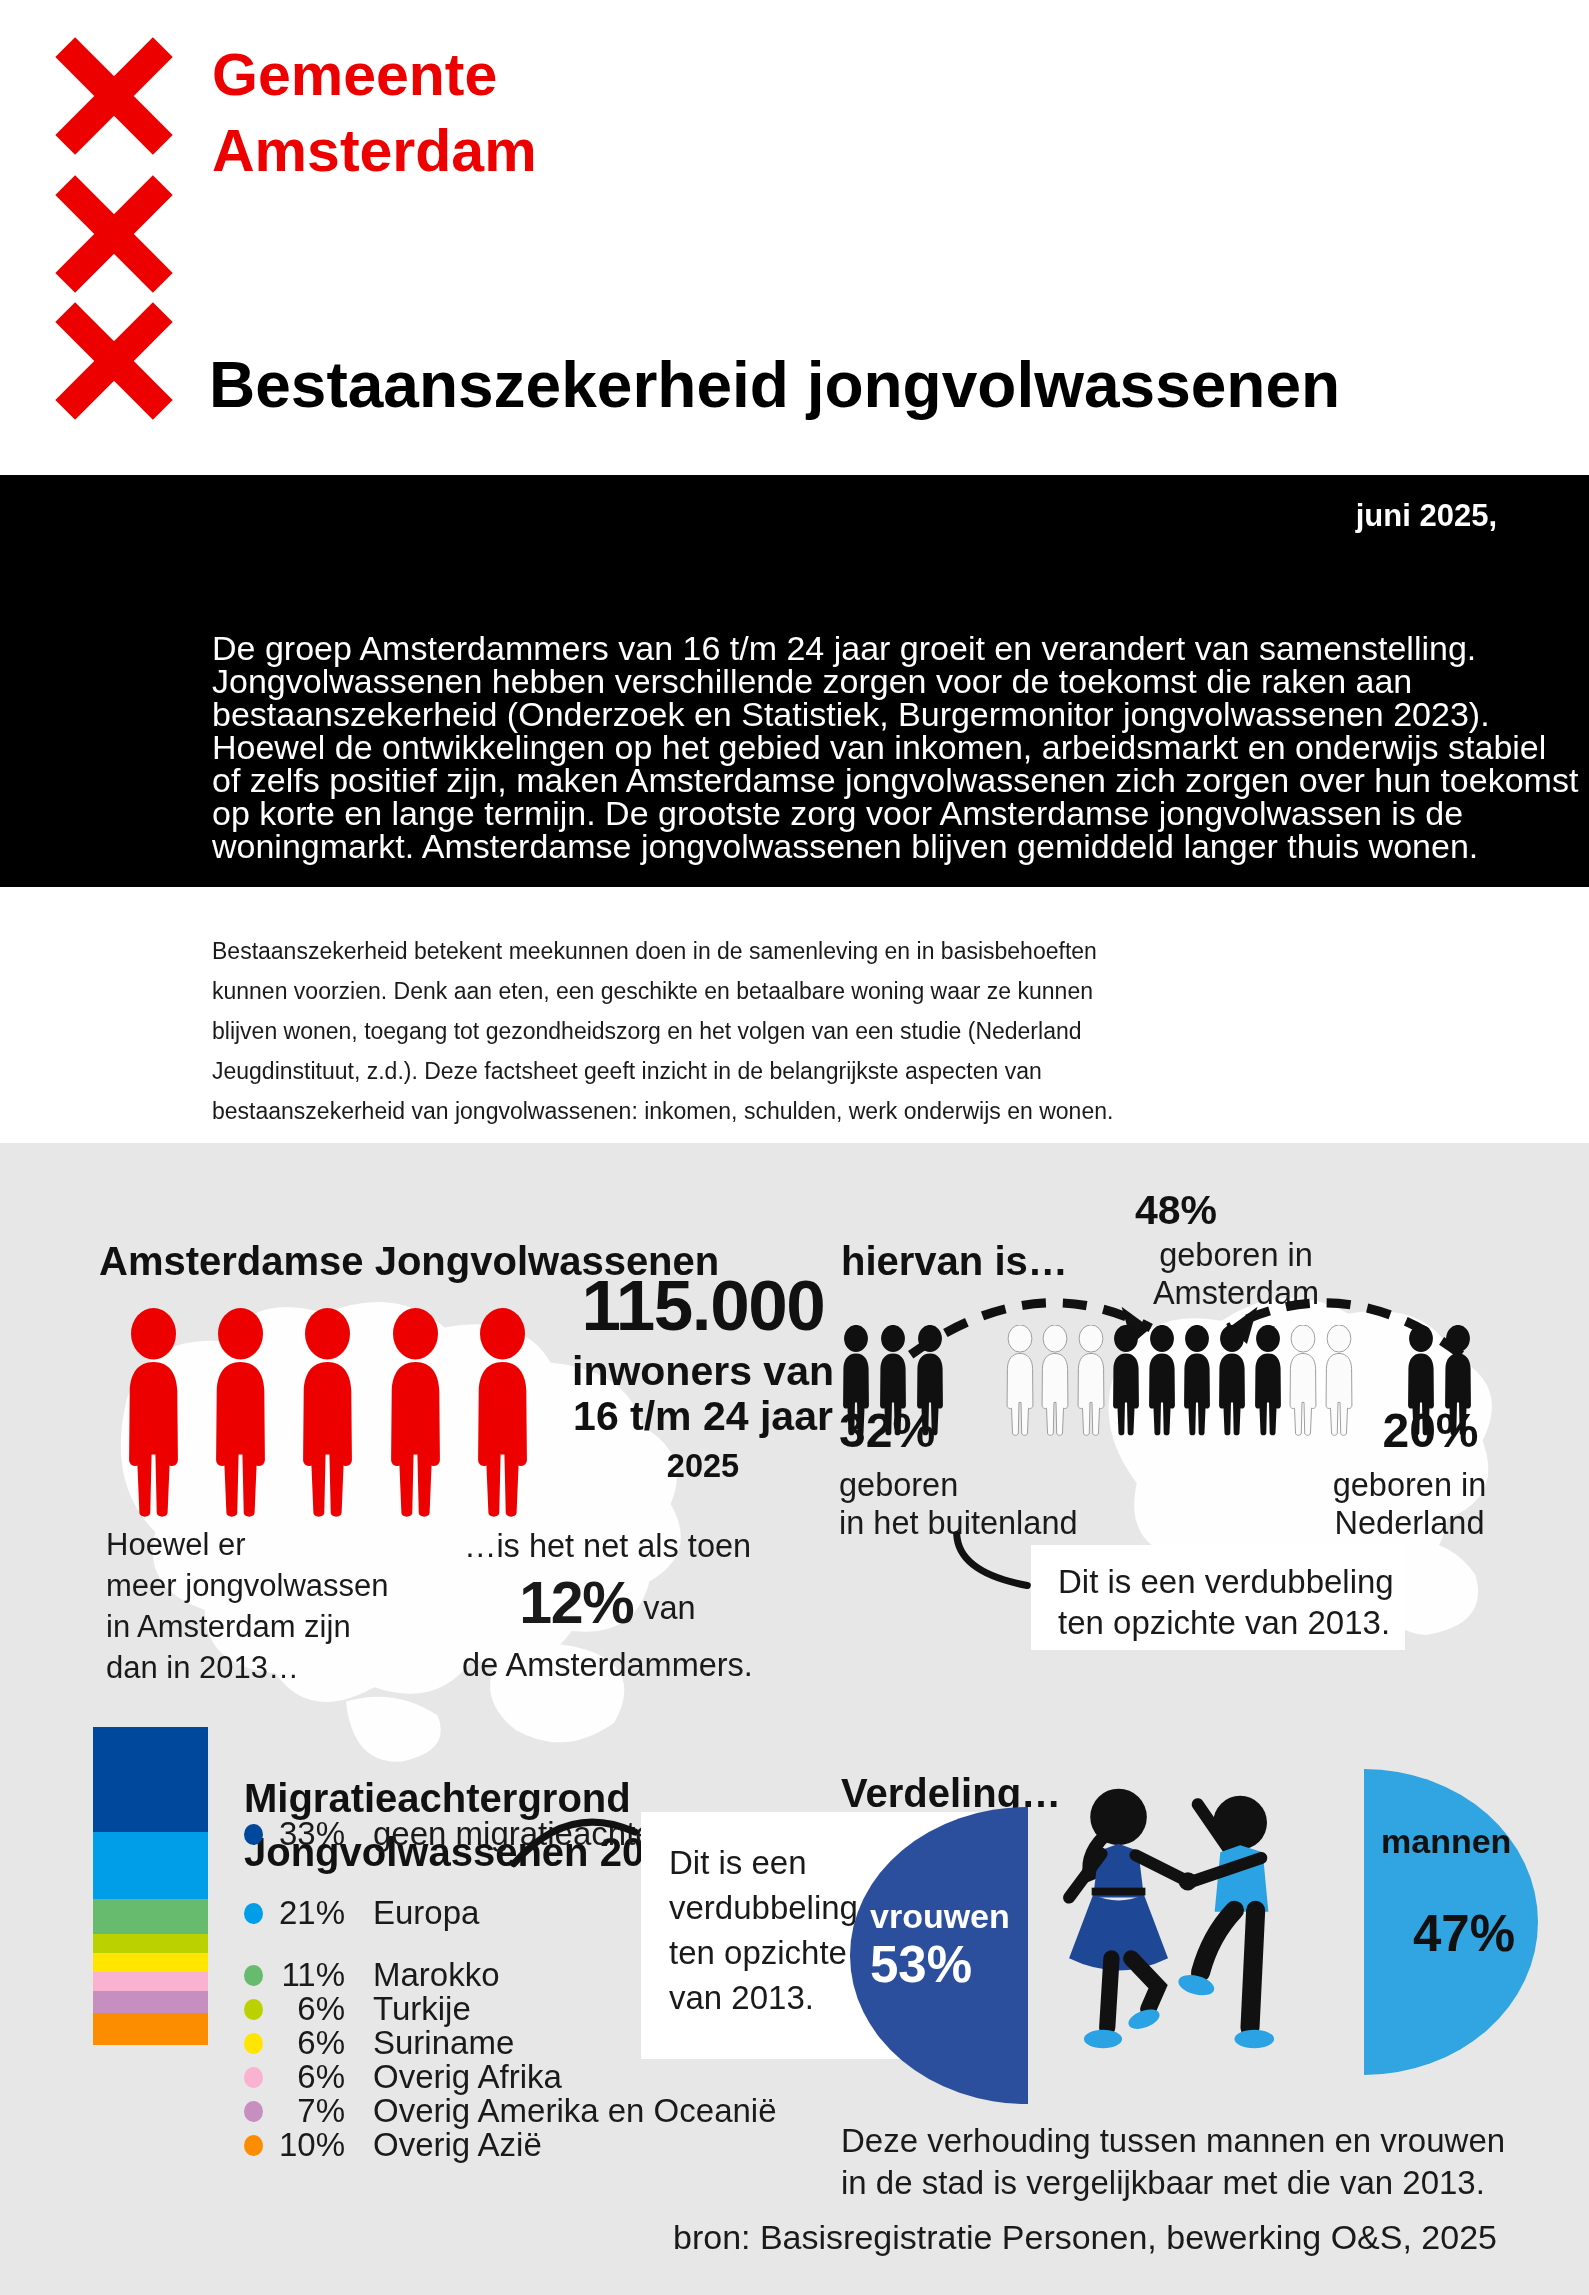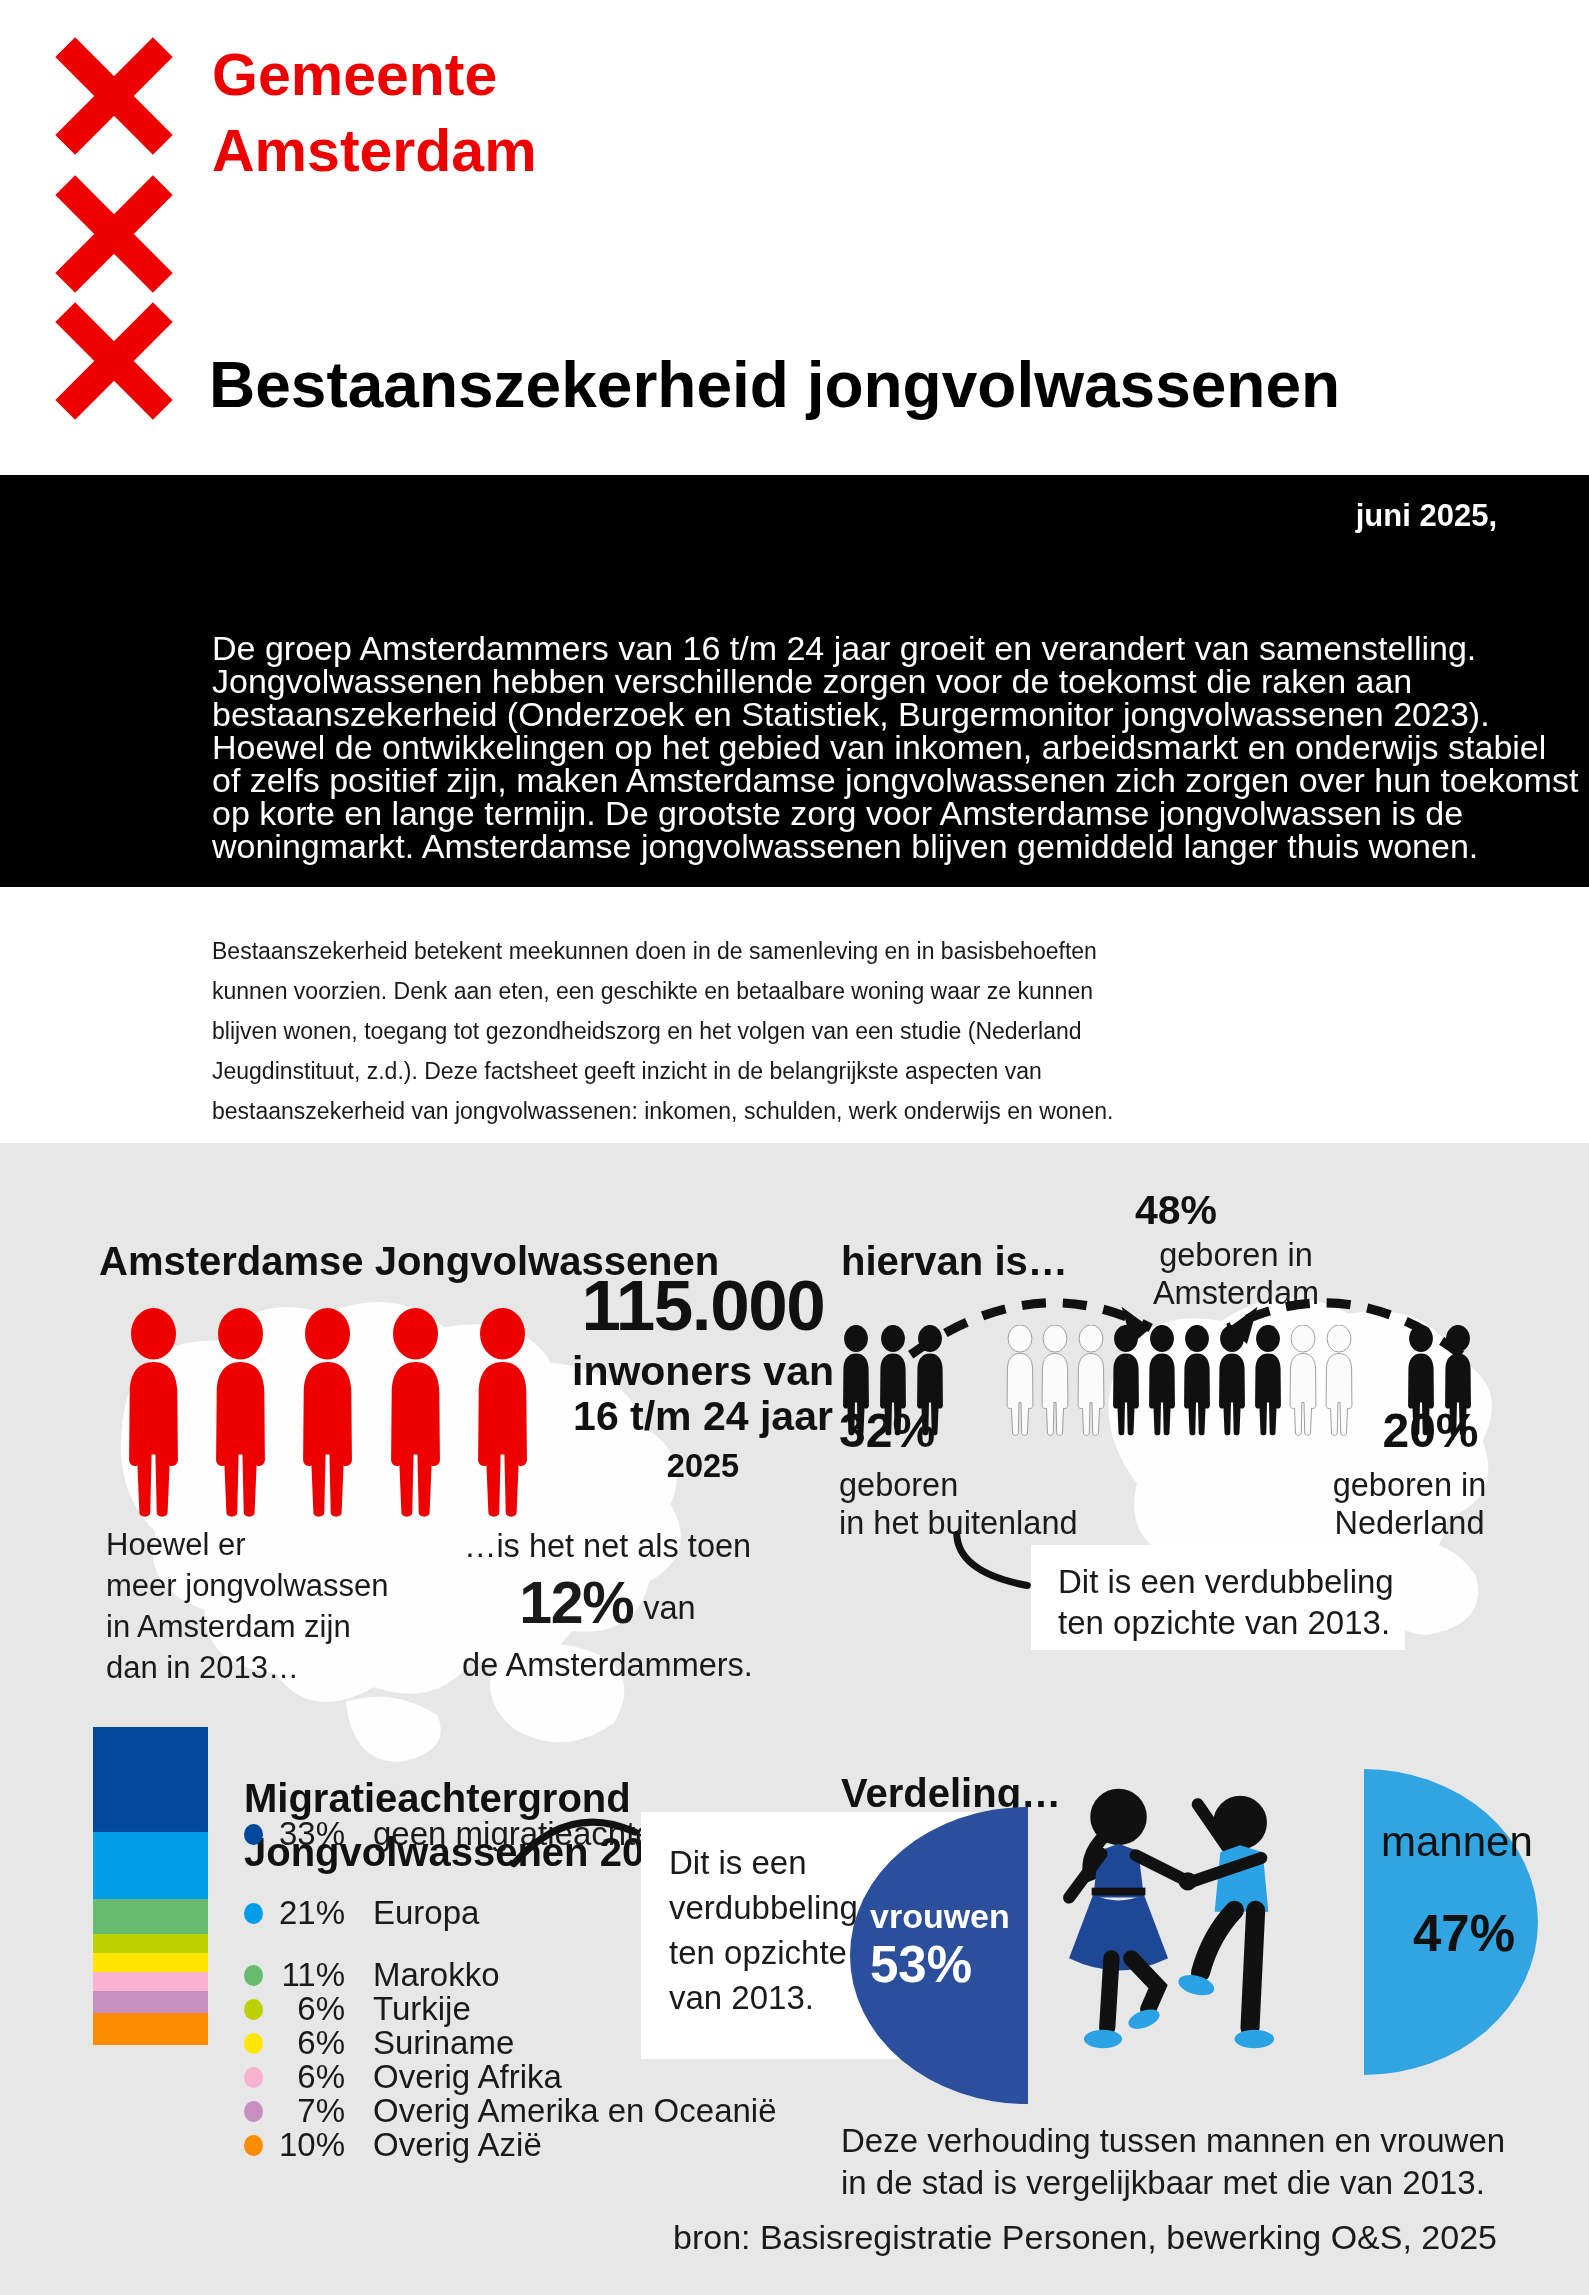--- a/index.html
+++ b/index.html
@@ -72,21 +72,21 @@
   .leg-pct{width:82px;text-align:right;font-size:33px;color:#1a1a1a;}
   .leg-label{margin-left:28px;font-size:33px;color:#1a1a1a;white-space:nowrap;}
 
   
   .disc-v{position:absolute;left:850px;top:1807px;width:178px;height:297px;background:#2c4f9d;
           border-radius:178px 0 0 178px / 149px 0 0 149px;}
   .disc-m{position:absolute;left:1364px;top:1769px;width:174px;height:306px;background:#31a5e1;
           border-radius:0 174px 174px 0 / 0 153px 153px 0;}
   .v-label{position:absolute;left:870px;top:1899px;color:#fff;font-size:34px;font-weight:bold;line-height:35px;}
   .v-pct{position:absolute;left:870px;top:1935px;color:#fff;font-size:51px;font-weight:bold;}
-  .m-label{position:absolute;left:1381px;top:1824px;width:134px;text-align:right;color:#111;font-size:42px;font-weight:normal;line-height:35px;}
+  .m-label{position:absolute;left:1381px;top:1824px;width:134px;text-align:left;color:#111;font-size:34px;font-weight:bold;line-height:35px;}
   .m-pct{position:absolute;left:1381px;top:1860px;width:134px;text-align:right;color:#111;font-size:51px;font-weight:bold;margin-top:44px;}
   .verd-note{position:absolute;left:841px;top:2120px;font-size:33px;line-height:42px;color:#1a1a1a;}
 
   .source{position:absolute;right:92px;top:2218px;font-size:34px;color:#1a1a1a;}
 </style>
 </head>
 <body>
 
 <div class="page">
 

